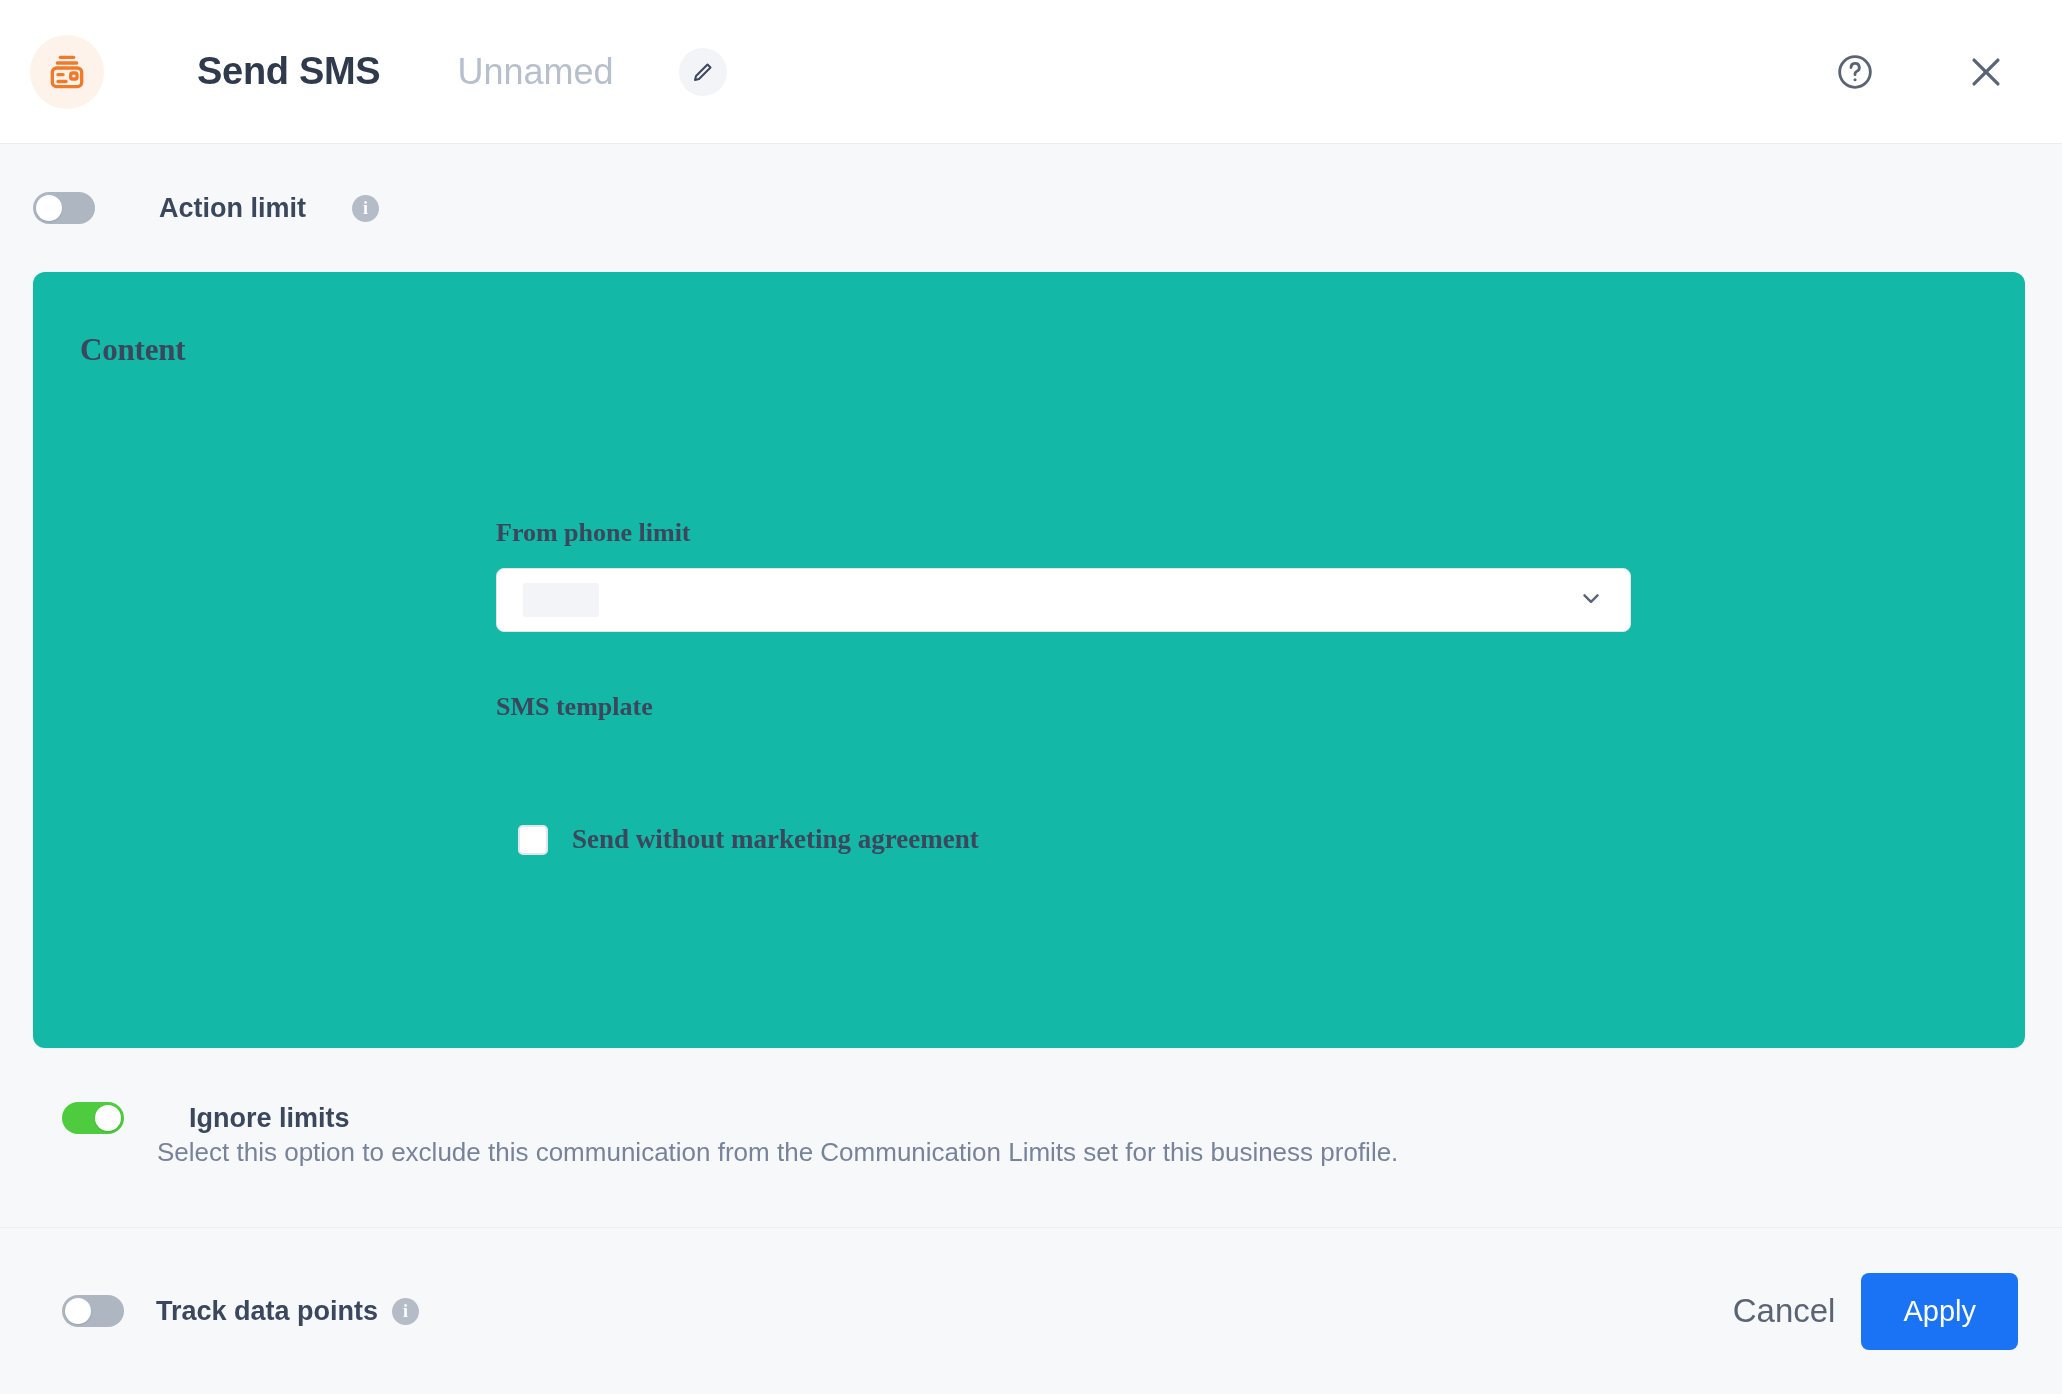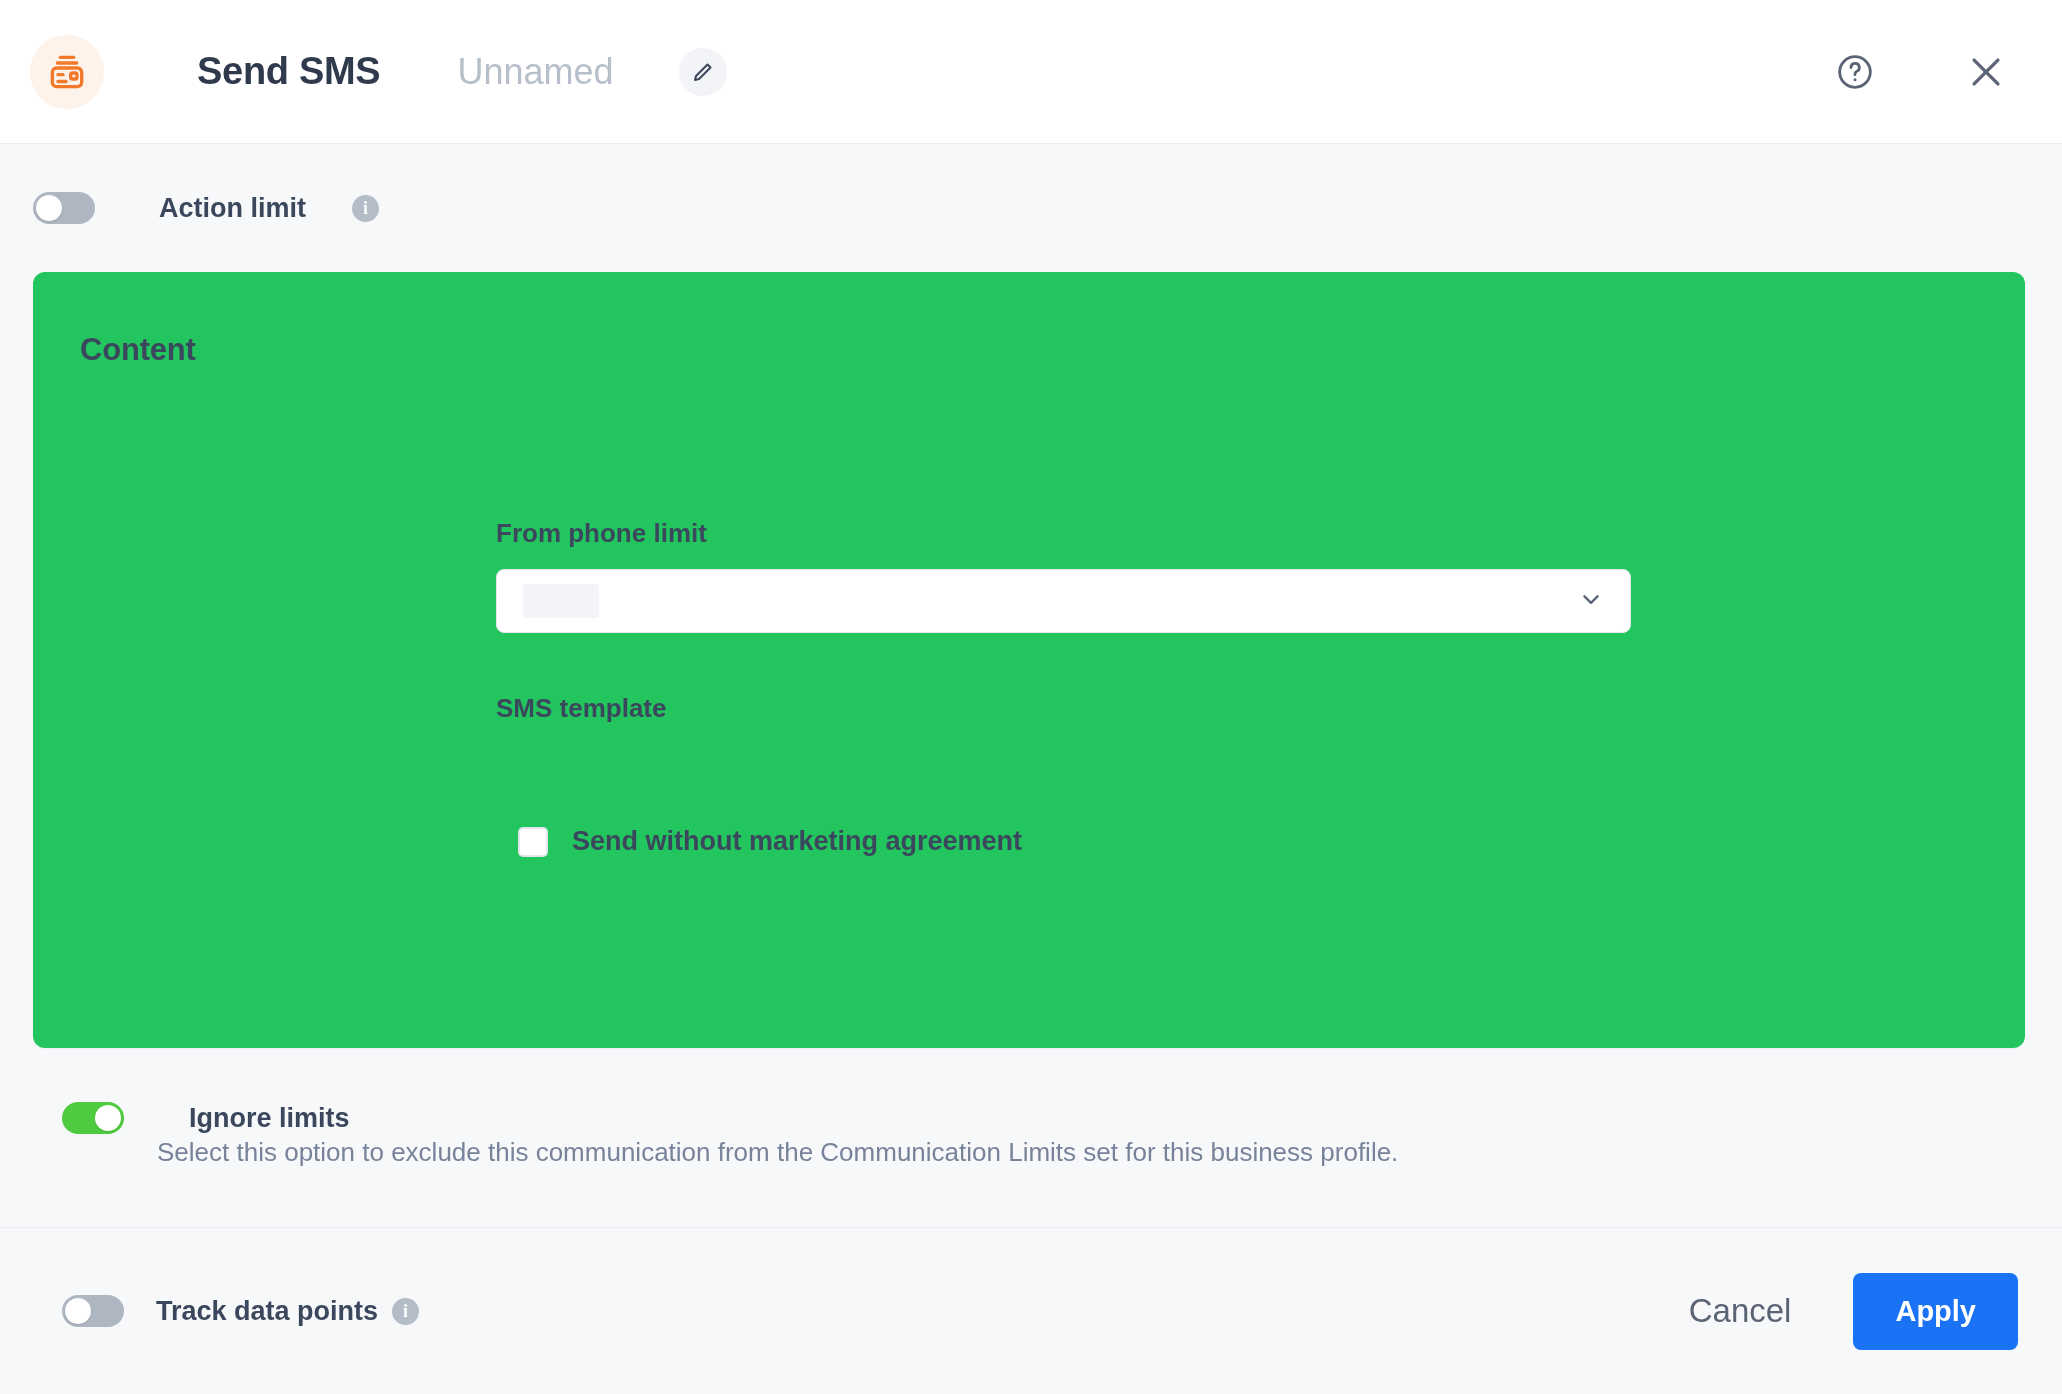--- a/index.html
+++ b/index.html
@@ -147,25 +147,26 @@
     justify-content: center;
     margin-left: 14px;
     cursor: pointer;
     flex: 0 0 27px;
     line-height: 1;
   }
 
   
   .content-card {
     margin: 0 37px 0 33px;
-    background: #22c55e;
+    background: #14b8a6;
     border-radius: 12px;
     flex: 0 0 776px;
     position: relative;
     box-shadow: 0 1px 2px rgba(22,34,51,.04);
+    font-family: Liberation Serif, serif;
   }
 
   .content-heading {
     position: absolute;
     top: 60px;
     left: 47px;
     font-size: 31px;
     font-weight: 700;
     color: #3b475c;
     letter-spacing: -0.2px;
@@ -292,27 +293,26 @@
     color: #5a6474;
     background: transparent;
     border: none;
     cursor: pointer;
     padding: 14px 26px;
     font-family: "Liberation Sans", sans-serif;
   }
 
   .btn-apply {
     font-size: 29px;
-    font-weight: 700;
+    font-weight: 400;
     color: #ffffff;
     background: #1a73f5;
     border: none;
     border-radius: 8px;
     padding: 22px 42px;
-    margin-left: 36px;
     cursor: pointer;
     font-family: "Liberation Sans", sans-serif;
   }
 </style>
 </head>
 <body>
 
 <div class="modal">
 
   <div class="header">

